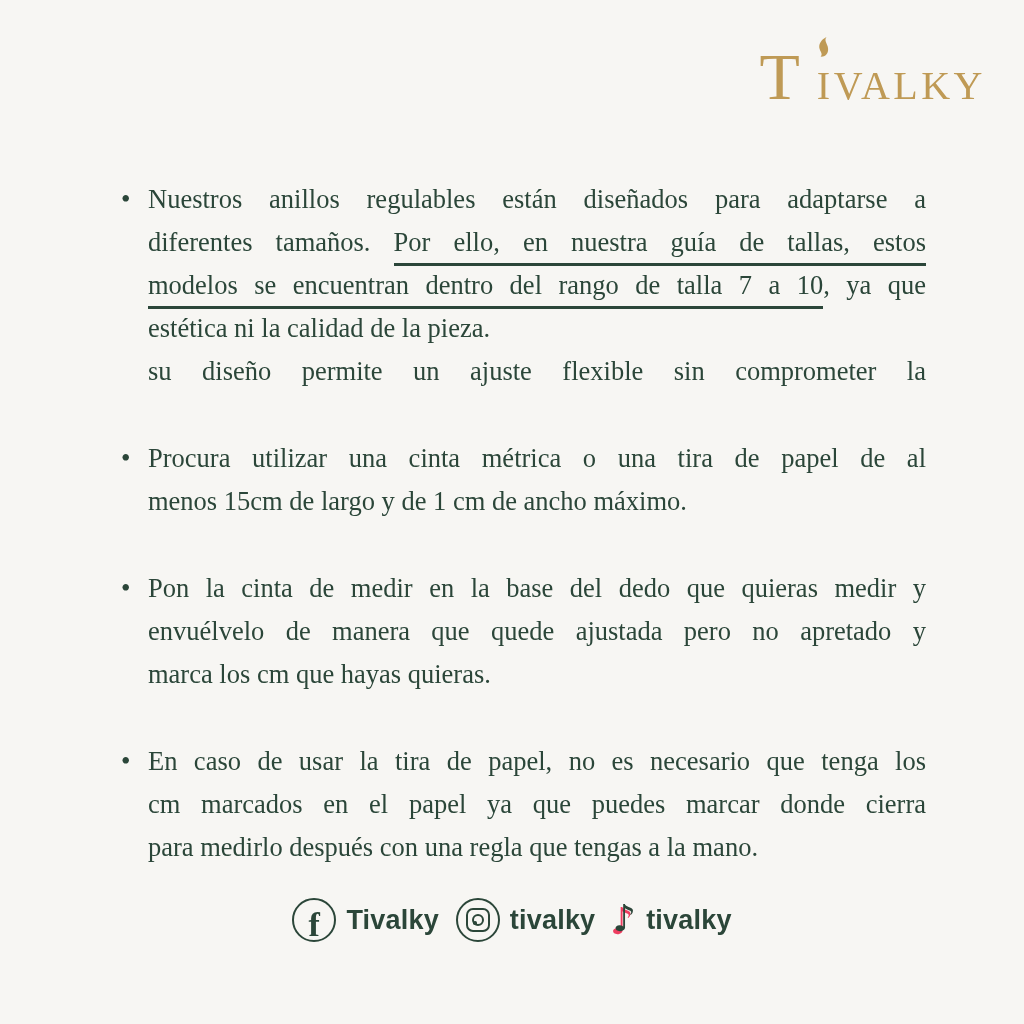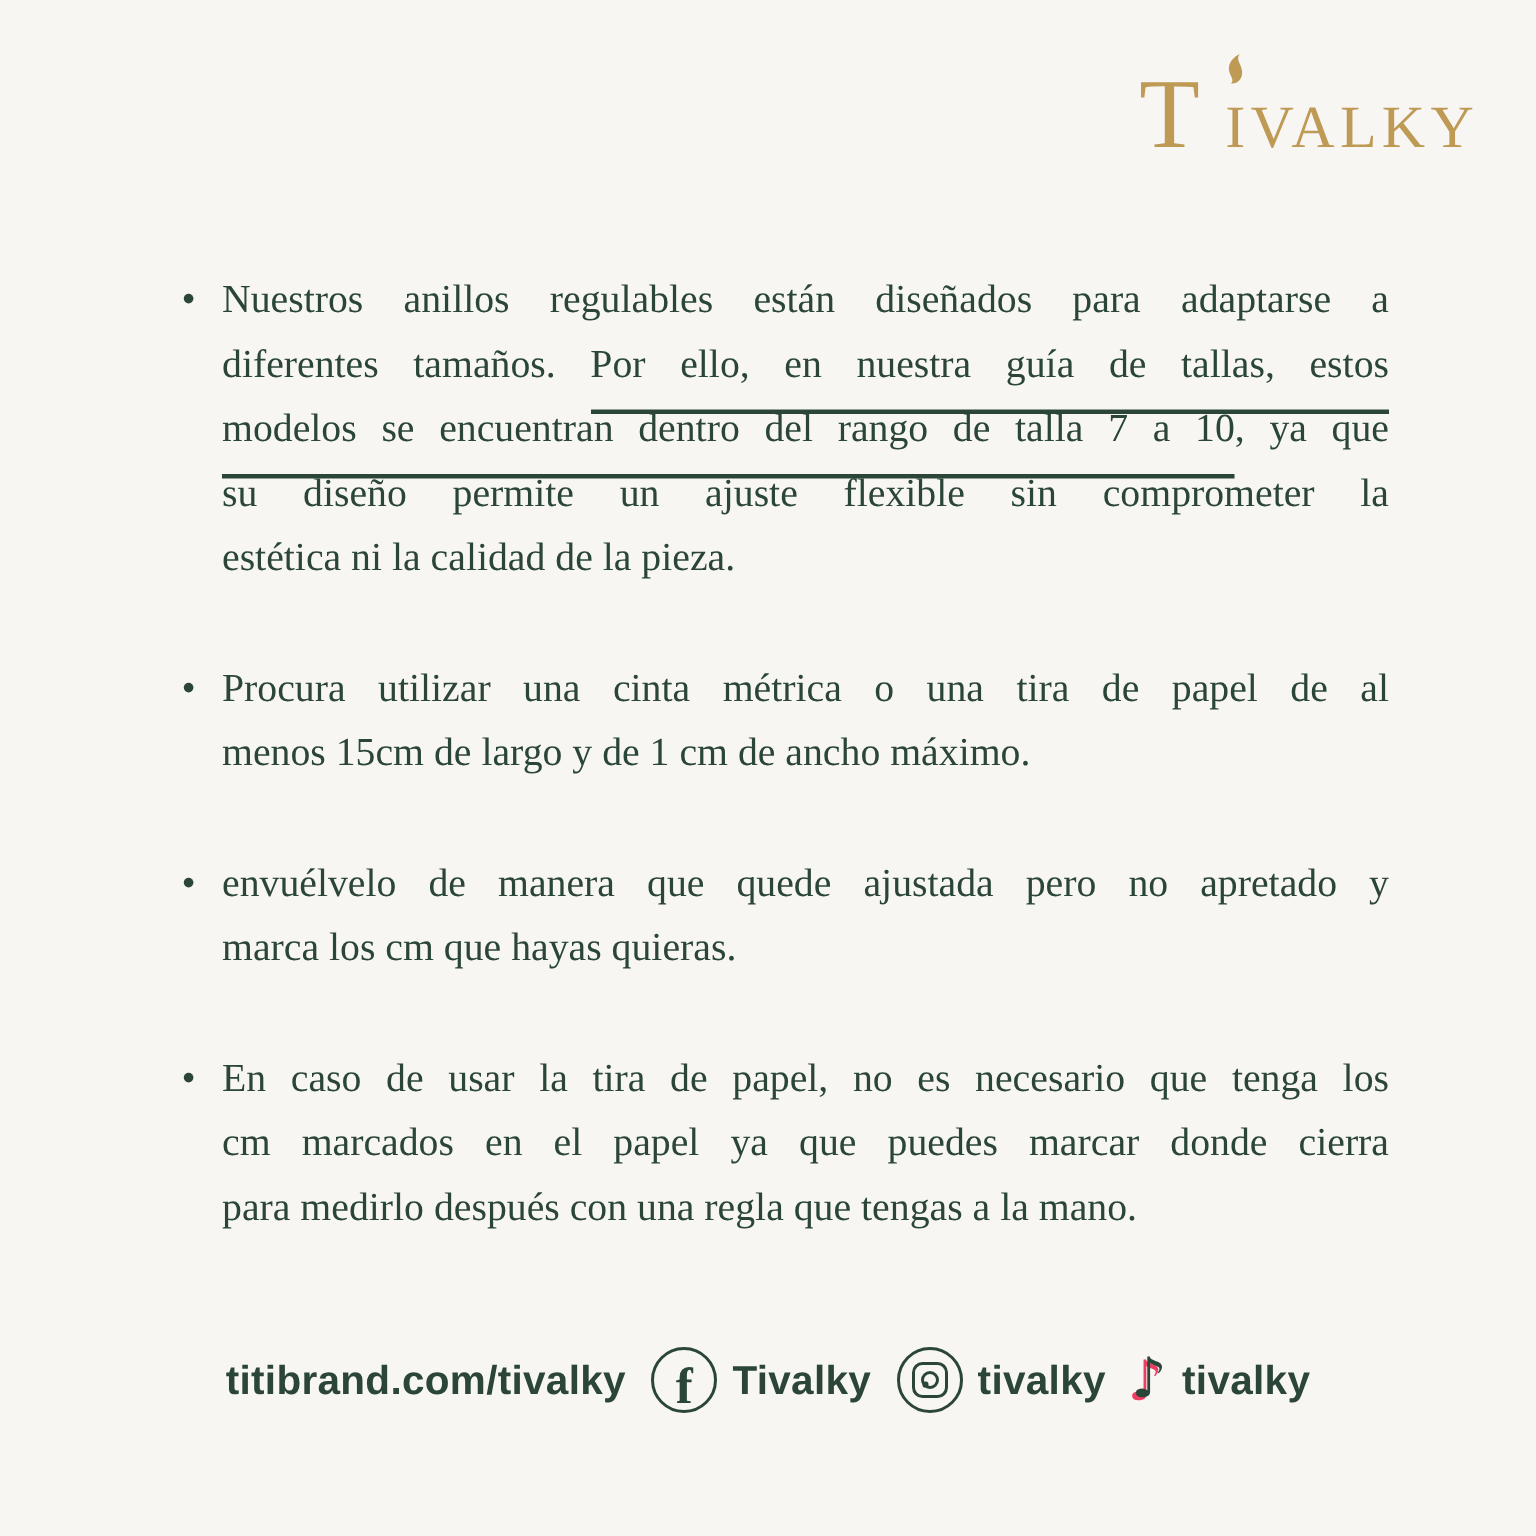--- a/index.html
+++ b/index.html
@@ -48,21 +48,21 @@
     position:absolute; left:3px; top:0;
     font-size:27px; line-height:43px;
   }
   .bline {
     font-size:26.5px; line-height:43px;
     text-align:justify; text-align-last:justify;
   }
   .bline.last { text-align:left; text-align-last:left; }
   .useg {
     border-bottom:3.5px solid var(--ink, #2b4639);
-    padding-bottom:16px;
+    padding-bottom:6px;
   }
 
   
   .footer {
     position:absolute; top:898px; left:0; width:100%;
     display:flex; justify-content:center; align-items:center; gap:17px;
     font-family:"Liberation Sans", sans-serif;
     font-weight:bold; font-size:27px;
     letter-spacing:0.2px;
   }
@@ -123,40 +123,40 @@
       </svg><span>IVALKY</span>
     </span>
   </div>
 
 
   <ul class="bullets" id="bullet-list">
       <li class="bullet">
         <div class="bline"><span>Nuestros anillos regulables están diseñados para adaptarse a</span></div>
         <div class="bline"><span>diferentes tamaños. </span><span class="useg">Por ello, en nuestra guía de tallas, estos</span></div>
         <div class="bline"><span class="useg">modelos se encuentran dentro del rango de talla 7 a 10</span><span>, ya que</span></div>
+        <div class="bline last"><span>estética ni la calidad de la pieza.</span></div>
         <div class="bline"><span>su diseño permite un ajuste flexible sin comprometer la</span></div>
-        <div class="bline last"><span>estética ni la calidad de la pieza.</span></div>
       </li>
       <li class="bullet">
         <div class="bline"><span>Procura utilizar una cinta métrica o una tira de papel de al</span></div>
         <div class="bline last"><span>menos 15cm de largo y de 1 cm de ancho máximo.</span></div>
       </li>
       <li class="bullet">
+        <div class="bline"><span>Pon la cinta de medir en la base del dedo que quieras medir y</span></div>
         <div class="bline"><span>envuélvelo de manera que quede ajustada pero no apretado y</span></div>
         <div class="bline last"><span>marca los cm que hayas quieras.</span></div>
       </li>
       <li class="bullet">
         <div class="bline"><span>En caso de usar la tira de papel, no es necesario que tenga los</span></div>
         <div class="bline"><span>cm marcados en el papel ya que puedes marcar donde cierra</span></div>
         <div class="bline last"><span>para medirlo después con una regla que tengas a la mano.</span></div>
       </li>
     </ul>
 
   <div class="footer">
-    <span>titibrand.com/tivalky</span>
 
     <span class="social">
       <span class="fb-icon">
         <span class="fb-f">f</span>
       </span>
       <span>Tivalky</span>
     </span>
 
     <span class="social">
       <span class="ig-icon">

